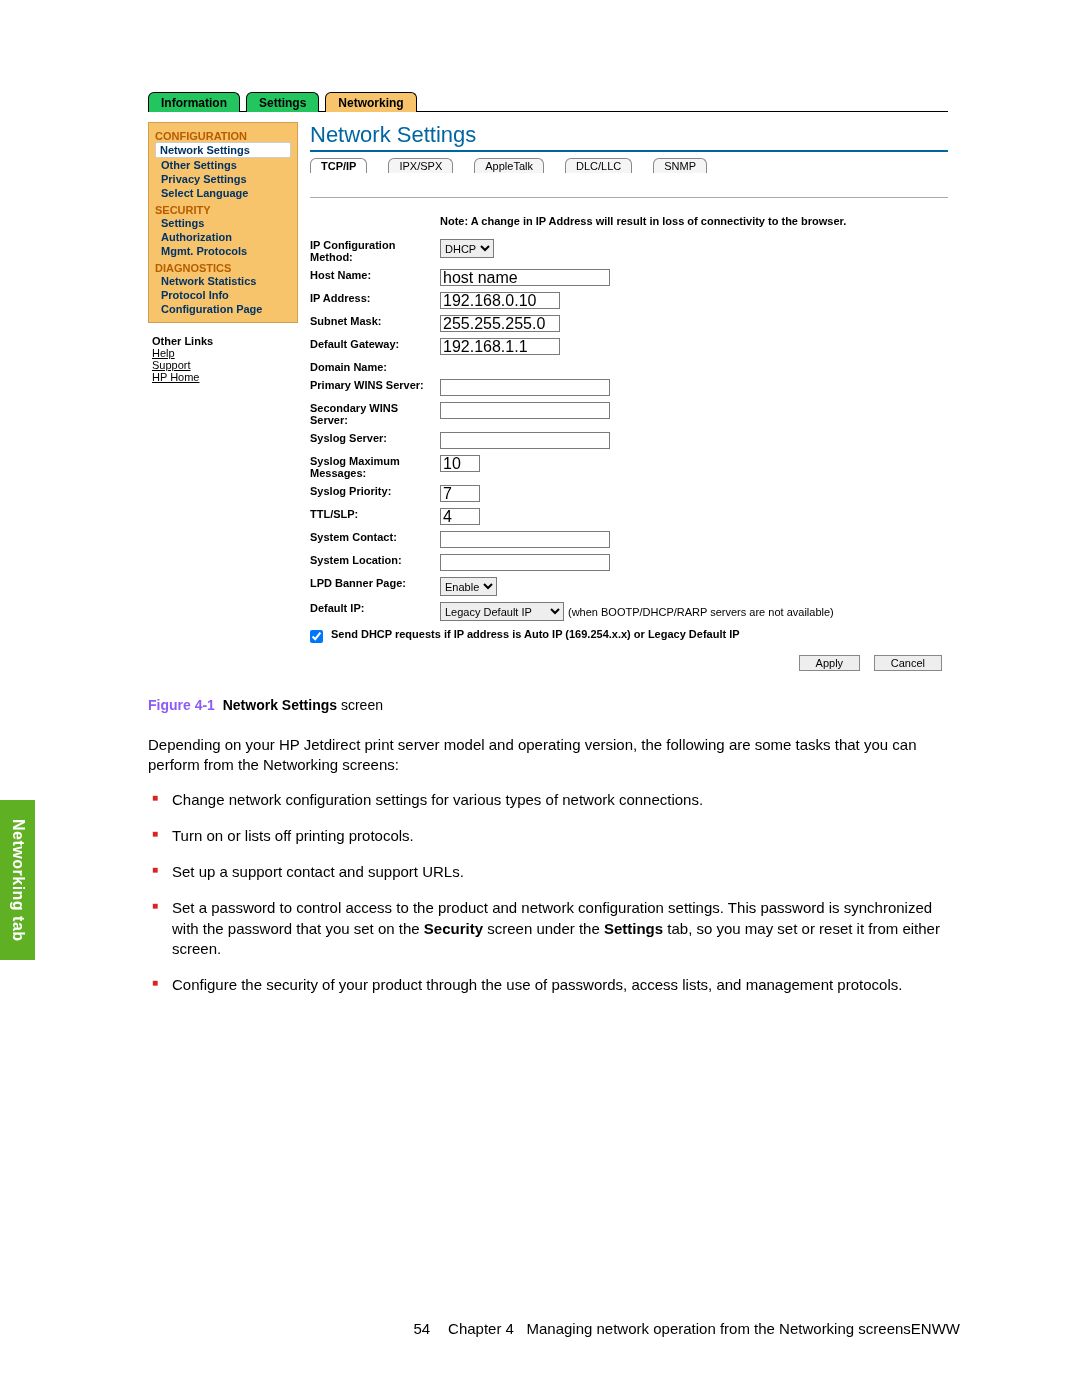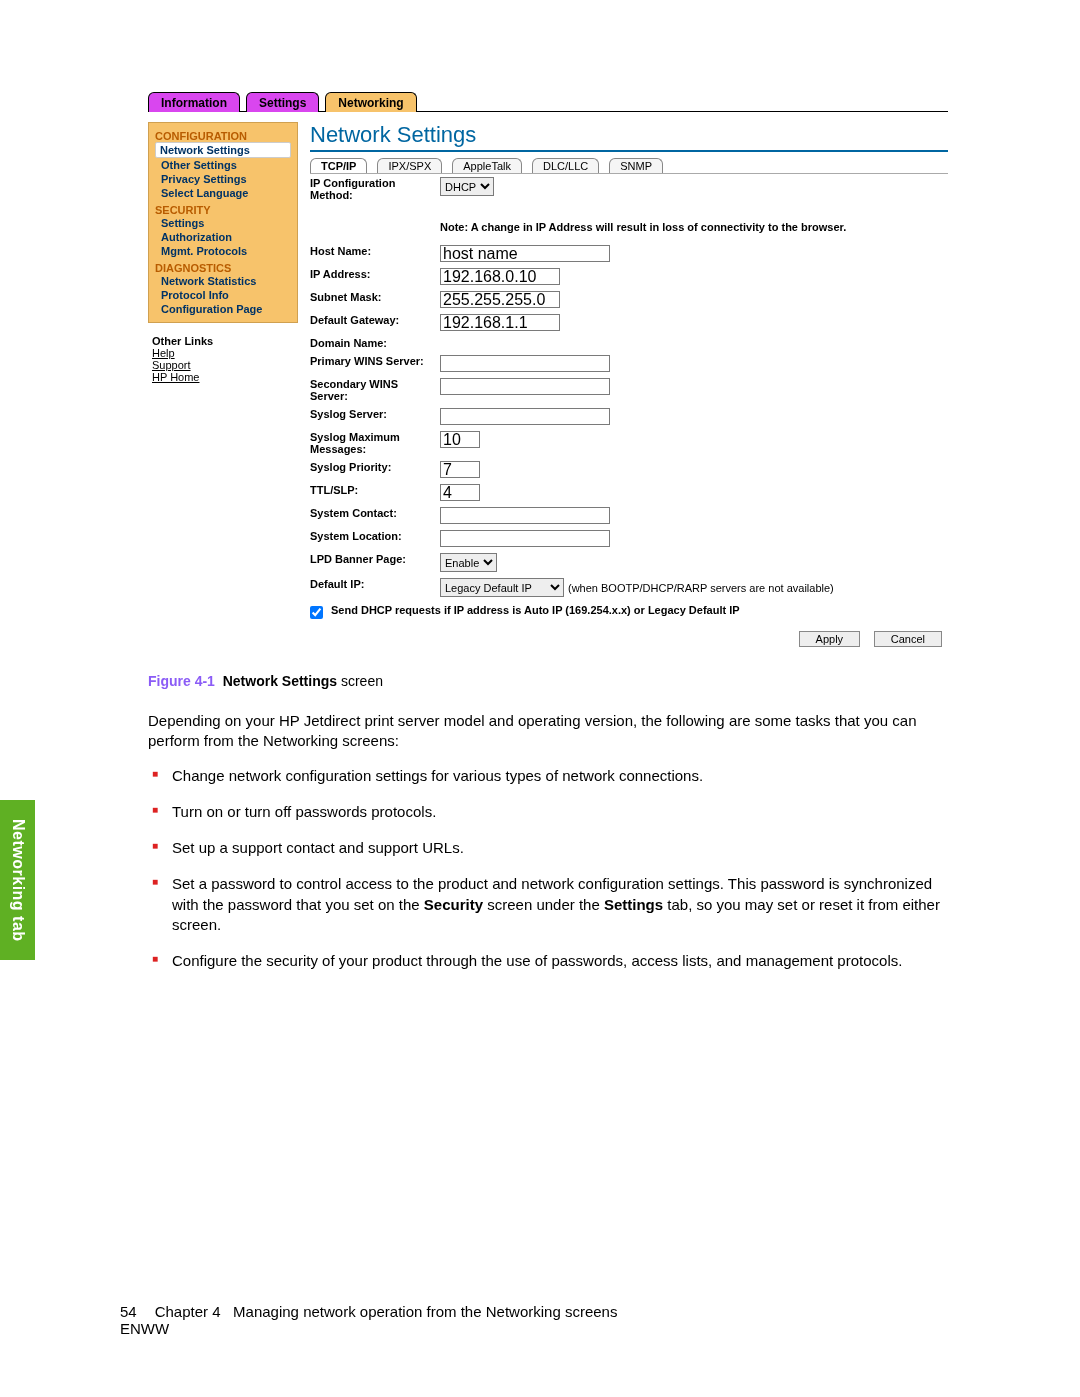--- a/index.html
+++ b/index.html
@@ -41,21 +41,21 @@
   .toptabs { display: flex; align-items: flex-end; height: 22px; border-bottom: 1px solid #000; }
   .toptab {
     font-size: 12px;
     font-weight: bold;
     padding: 3px 12px 2px;
     border: 1px solid #000;
     border-bottom: none;
     border-top-left-radius: 6px;
     border-top-right-radius: 6px;
     margin-right: 6px;
-    background: #d946ef;
+    background: #22c55e;
     position: relative;
     top: 1px;
   }
   .toptab.active { background: #f7c36b; }
   
   .layout { display: flex; margin-top: 10px; }
   .sidebar {
     width: 150px;
     background: #f7c36b;
     border: 1px solid #d0a050;
@@ -66,21 +66,21 @@
   .sidebar .hdr { font-weight: bold; color: #b85c00; font-size: 11px; margin-top: 4px; }
   .sidebar .item { color: #003366; font-weight: bold; padding: 1px 0 1px 6px; }
   .sidebar .item.current { background: #fff; border: 1px solid #ccc; border-radius: 2px; padding-left: 4px; }
   .otherlinks { margin-top: 12px; padding-left: 4px; font-size: 11px; }
   .otherlinks .t { font-weight: bold; color: #000; }
   .otherlinks a { display: block; color: #000; text-decoration: underline; }
   
   .main { flex: 1; padding-left: 12px; }
   .main h1 { font-family: Arial; font-weight: normal; font-size: 22px; color: #0066a1; margin: 0 0 2px 0; }
   .hr { border-top: 2px solid #0066a1; margin-bottom: 6px; }
-  .subtabs { display: flex; gap: 10px; margin-bottom: 0; }
+  .subtabs { display: flex; gap: 21px; margin-bottom: 24px; }
   .subtab {
     font-size: 11px;
     padding: 1px 10px;
     border: 1px solid #888;
     border-bottom: none;
     border-top-left-radius: 6px;
     border-top-right-radius: 6px;
     background: #f5f5f5;
   }
   .subtab.active { font-weight: bold; background: #fff; }
@@ -95,21 +95,21 @@
   .cbrow input { margin: 2px 8px 0 0;}
   .btns { text-align: right; padding: 8px 6px; }
   .btns button { font-size: 11px; padding: 1px 16px; margin-left: 10px; border: 1px solid #888; background: #eee; }
   
   .caption { margin-top: 18px; font-size: 14px; }
   .caption .fignum { color: #8b5cf6; font-weight: bold; }
   .bodytext { margin-top: 22px; font-size: 15px; line-height: 1.35; }
   ul.bul { list-style: none; padding: 0; margin: 14px 0 0 0; }
   ul.bul li { position: relative; padding-left: 24px; margin-bottom: 16px; font-size: 15px; line-height: 1.35; }
   ul.bul li::before { content: "■"; position: absolute; left: 4px; top: 1px; color: #d22; font-size: 10px; }
-  .footer { position: absolute; left: 120px; bottom: 60px; width: 840px; display: flex; justify-content: center; font-size: 15px; flex-direction: column; }
+  .footer { position: absolute; left: 120px; bottom: 60px; width: 840px; display: flex; justify-content: flex-end; font-size: 15px; }
   .footer .left { display: flex; gap: 18px; }
 </style>
 </head>
 <body>
 
 <div class="side-tab">
   <span>Networking tab</span>
 </div>
 
 <div class="page">
@@ -155,29 +155,29 @@
       <div class="subtabs">
         <div class="subtab active">TCP/IP</div>
         <div class="subtab">IPX/SPX</div>
         <div class="subtab">AppleTalk</div>
         <div class="subtab">DLC/LLC</div>
         <div class="subtab">SNMP</div>
       </div>
 
       <div class="form">
         <div class="row">
+            <div class="lbl"></div>
+            <div class="val note">Note: A change in IP Address will result in loss of connectivity to the browser.</div>
+          </div>
+        <div class="row">
           <div class="lbl">IP Configuration Method:</div>
           <div class="val">
               <select><option>DHCP</option></select>
             </div>
         </div>
-        <div class="row">
-            <div class="lbl"></div>
-            <div class="val note">Note: A change in IP Address will result in loss of connectivity to the browser.</div>
-          </div>
         <div class="row">
             <div class="lbl">Host Name:</div>
             <div class="val">
               <input type="text" style="width: 170px;" value="host name">
             </div>
           </div>
         <div class="row">
             <div class="lbl">IP Address:</div>
             <div class="val">
               <input type="text" style="width: 120px;" value="192.168.0.10">
@@ -272,21 +272,21 @@
   </div>
 
   <div class="caption">
     <span class="fignum">Figure 4-1</span>&nbsp;&nbsp;<b>Network Settings</b><span> screen</span>
   </div>
 
   <div class="bodytext">Depending on your HP Jetdirect print server model and operating version, the following are some tasks that you can perform from the Networking screens:</div>
 
   <ul class="bul">
     <li>Change network configuration settings for various types of network connections.</li>
-    <li>Turn on or turn off passwords protocols.</li>
+    <li>Turn on or lists off printing protocols.</li>
     <li>Set up a support contact and support URLs.</li>
     <li>Set a password to control access to the product and network configuration settings. This password is synchronized with the password that you set on the <b>Security</b> screen under the <b>Settings</b> tab, so you may set or reset it from either screen.</li>
     <li>Configure the security of your product through the use of passwords, access lists, and management protocols.</li>
   </ul>
 </div>
 
 <div class="footer">
   <div class="left">
     <span>54</span>
     <span><span>Chapter 4</span>&nbsp;&nbsp;&nbsp;<span>Managing network operation from the Networking screens</span></span>

